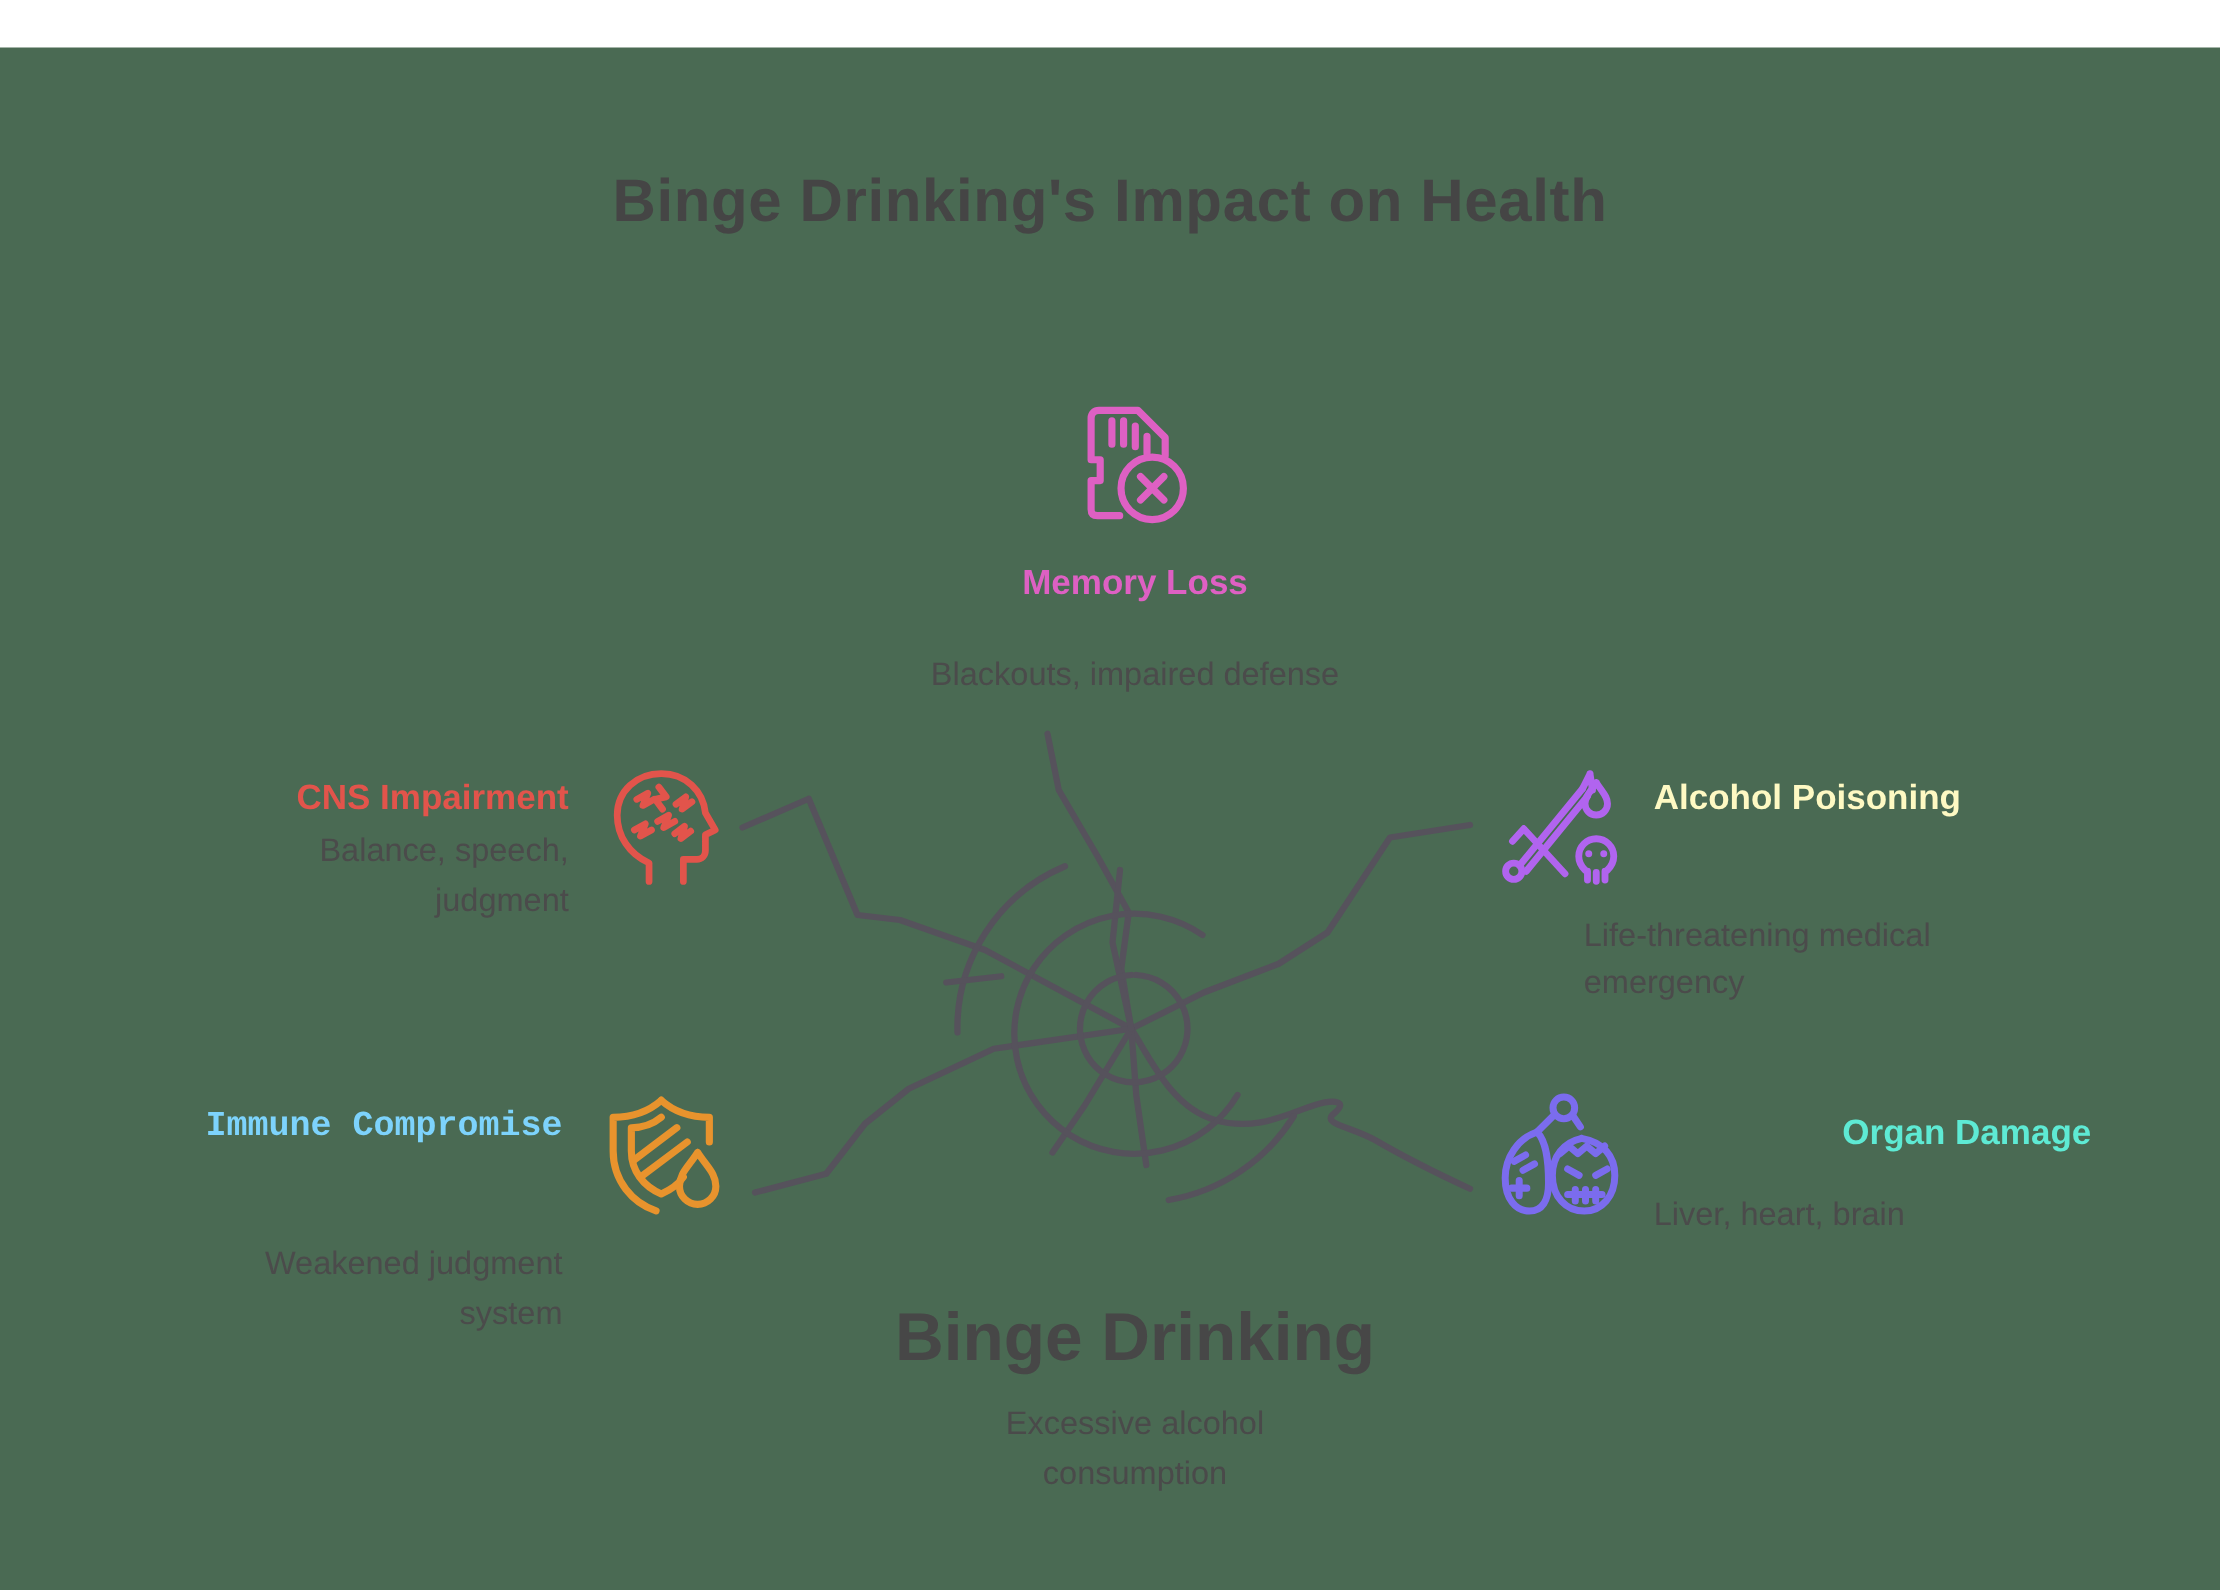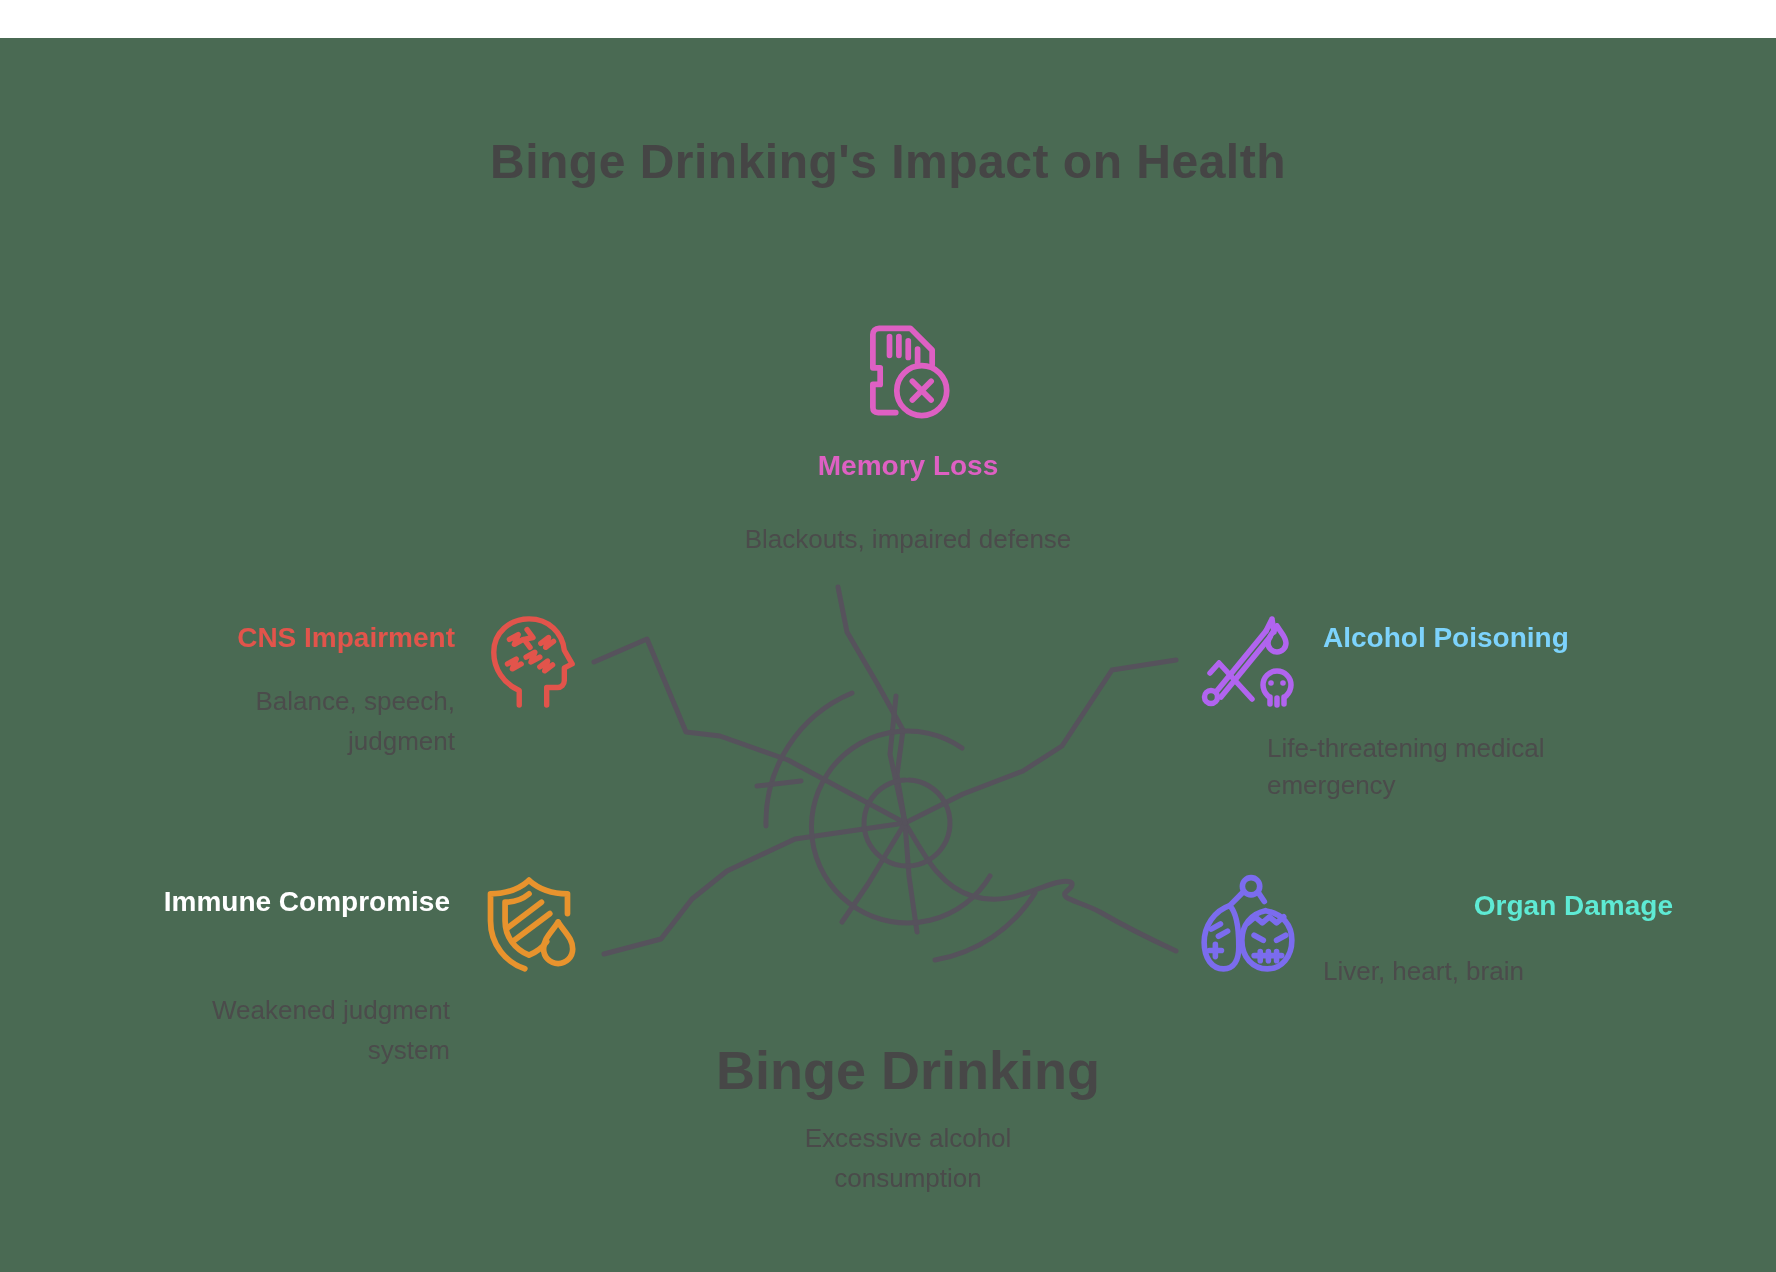--- a/index.html
+++ b/index.html
@@ -20,30 +20,30 @@
   .node-title{position:absolute;margin:0;font-size:28px;font-weight:600;line-height:48px;}
   .node-desc{position:absolute;margin:0;font-size:26px;font-weight:400;line-height:38px;color:#4B4B4B;}
 
   
   .memory-icon{left:850px;top:283px;width:104px;height:104px;color:#DE60C3;}
   .memory-title{left:708px;top:404px;width:400px;text-align:center;color:#DE60C3;}
   .memory-desc{left:708px;top:482px;width:400px;text-align:center;}
 
   
   .cns-title{left:105px;top:576px;width:350px;text-align:right;color:#E2544B;}
-  .cns-desc{left:195px;top:643px;width:260px;text-align:right;line-height:40px;}
+  .cns-desc{left:195px;top:622px;width:260px;text-align:right;line-height:40px;}
   .cns-icon{left:482px;top:574px;width:98px;height:100px;color:#E2544B;}
 
   
   .alcohol-icon{left:1200px;top:572px;width:100px;height:100px;color:#B164EF;}
-  .alcohol-title{left:1323px;top:576px;width:250px;text-align:left;color:#7dd3fc;}
+  .alcohol-title{left:1323px;top:576px;width:250px;text-align:left;color:#fef9c3;}
   .alcohol-desc{left:1267px;top:692px;width:280px;text-align:left;line-height:37px;}
 
   
-  .immune-title{left:130px;top:840px;width:320px;text-align:right;color:#ffffff;}
+  .immune-title{left:130px;top:840px;width:320px;text-align:right;color:#7dd3fc;font-family:Liberation Mono, monospace;}
   .immune-desc{left:190px;top:952px;width:260px;text-align:right;line-height:40px;}
   .immune-icon{left:477px;top:834px;width:104px;height:104px;color:#E8932D;}
 
   
   .organ-icon{left:1197px;top:835px;width:102px;height:104px;color:#7B6CEE;}
   .organ-title{left:1323px;top:844px;width:350px;text-align:right;color:#5eead4;}
   .organ-desc{left:1323px;top:914px;width:300px;text-align:left;}
 
   
   .binge-title{left:708px;top:1008px;width:400px;text-align:center;color:#474747;font-size:54px;}

